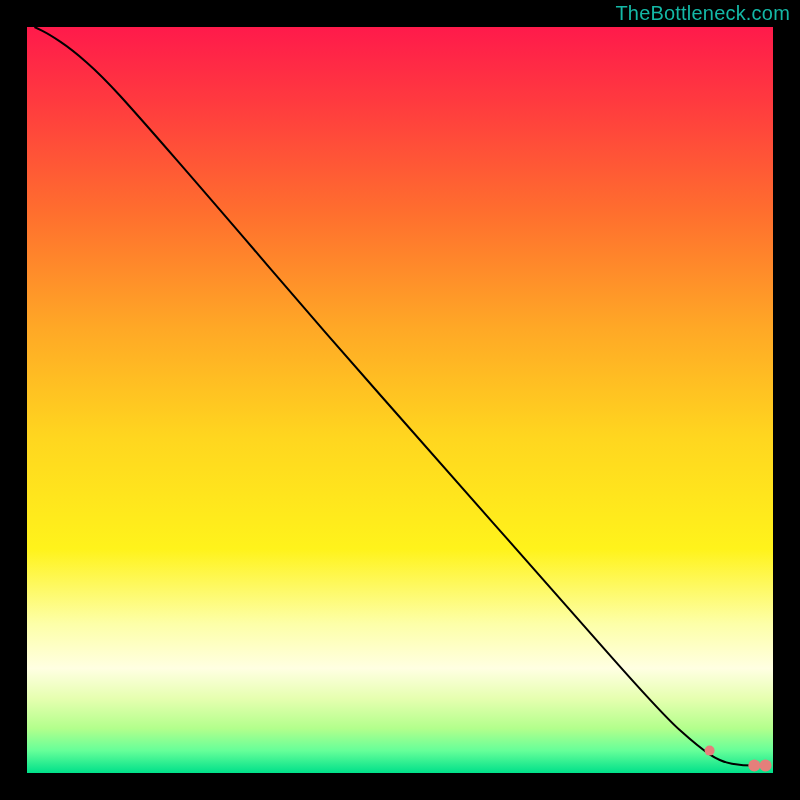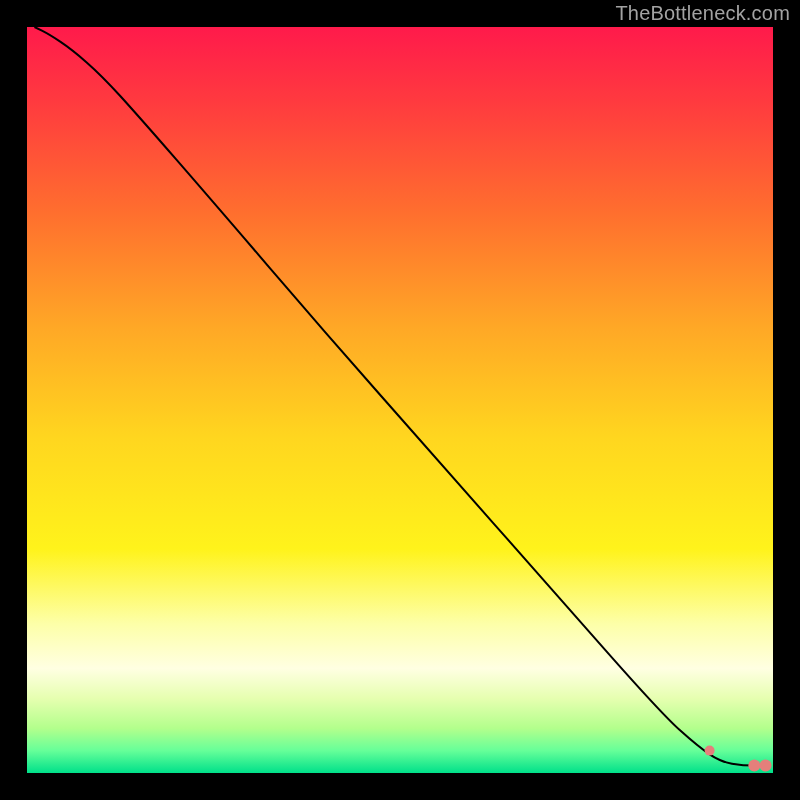--- a/index.html
+++ b/index.html
@@ -13,21 +13,21 @@
   }
   .stage {
     position: relative;
     width: 800px;
     height: 800px;
   }
   .watermark {
     position: absolute;
     top: 2px;
     right: 10px;
-    color: #a3a3a3;
+    color: #14b8a6;
     font-size: 20px;
     font-weight: 400;
     z-index: 5;
     letter-spacing: 0.2px;
   }
   svg.plot {
     position: absolute;
     left: 0;
     top: 0;
     width: 800px;

